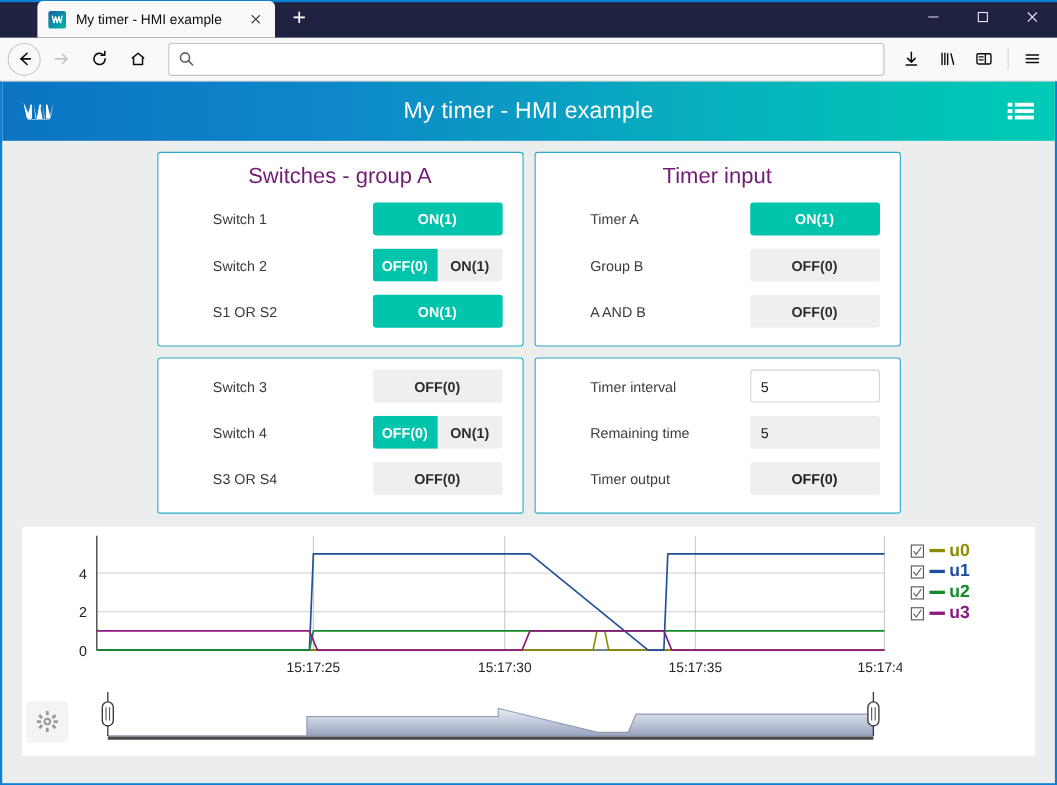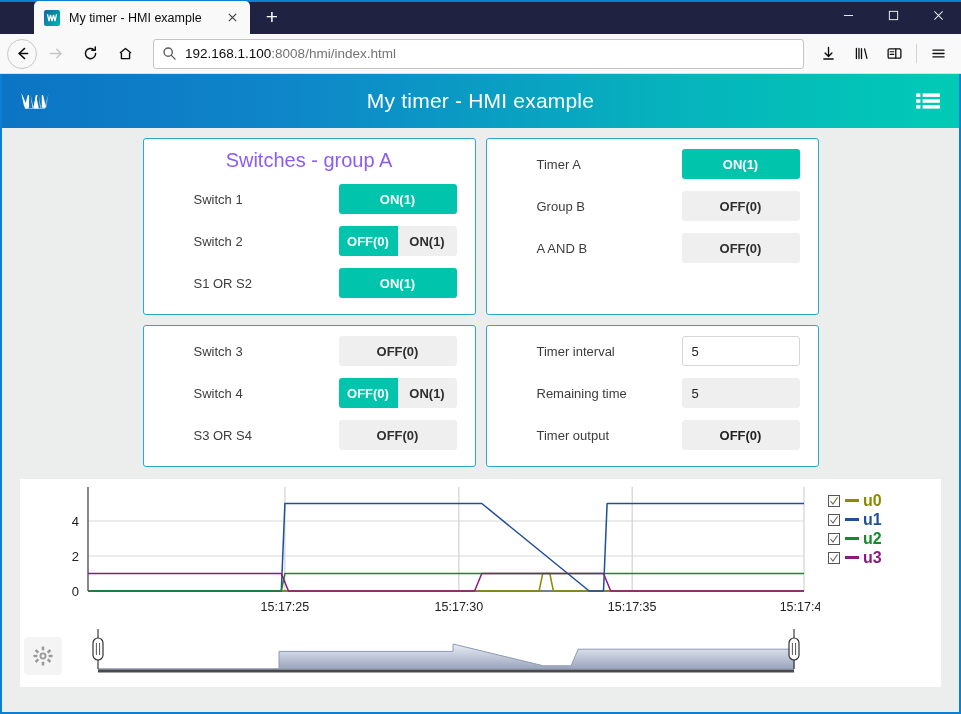--- a/index.html
+++ b/index.html
@@ -69,21 +69,21 @@
   .appbar-title { position: absolute; left: 0; right: 0; text-align: center; color: #fff;
                   font-size: 21px; font-weight: 400; letter-spacing: .2px; pointer-events: none; }
   .appbar-menu { margin-left: auto; width: 30px; height: 26px; display:flex; align-items:center;
                  justify-content:center; position: relative; z-index: 2; }
 
   .content { padding: 10px 0 0 0; }
 
   .cards { display: flex; flex-wrap: wrap; gap: 10px; padding: 0 140px; justify-content: center; }
   .card { width: 333px; background: #fff; border: 1px solid #29abc8; border-radius: 3px;
           padding: 10px 18px 16px 18px; }
-  .card-title { text-align: center; font-size: 20px; color: #8b5cf6; font-weight: 400;
+  .card-title { text-align: center; font-size: 20px; color: #701a75; font-weight: 400;
                 margin-bottom: 12px; }
   .row { display: flex; align-items: center; margin-bottom: 12px; margin-left: 32px; }
   .row:last-child { margin-bottom: 0; }
   .row-label { width: 145px; font-size: 13px; color: #3c3c3c; flex: 0 0 145px; }
   .ctrl { flex: 1; height: 30px; }
 
   .btn { width: 100%; height: 30px; border: none; border-radius: 3px; font-size: 13px;
          font-weight: 700; display: flex; align-items: center; justify-content: center;
          font-family: "Liberation Sans", sans-serif; }
   .btn.on { background: #00c4ac; color: #fff; }
@@ -186,21 +186,20 @@
         </svg>
     </div>
 
     <div class="urlbar">
       <span class="mag">
         <svg viewBox="0 0 16 16" width="15" height="15">
             <circle cx="6.6" cy="6.6" r="4.4" stroke="#5c5c61" stroke-width="1.5" fill="none"></circle>
             <path d="M10 10 L14 14" stroke="#5c5c61" stroke-width="1.5" stroke-linecap="round"></path>
           </svg>
       </span>
-      <span class="urlbar-text"><span>192.168.1.100</span><span class="dim">:8008/hmi/index.html</span></span>
     </div>
 
     <div class="toolicons">
       <div class="toolicon">
         <svg viewBox="0 0 20 20">
             <path d="M10 3 L10 13 M6 9.5 L10 13.5 L14 9.5" stroke="#0c0c0d" stroke-width="1.6" fill="none" stroke-linecap="round" stroke-linejoin="round"></path>
             <path d="M4.5 16.5 L15.5 16.5" stroke="#0c0c0d" stroke-width="1.6" stroke-linecap="round"></path>
           </svg>
       </div>
       <div class="toolicon">
@@ -271,20 +270,21 @@
           </div>
           <div class="row">
             <div class="row-label">S1 OR S2</div>
             <div class="ctrl">
               <div class="btn on">ON(1)</div>
             </div>
           </div>
         </div>
 
         <div class="card">
+          <div class="card-title">Timer input</div>
           <div class="row">
             <div class="row-label">Timer A</div>
             <div class="ctrl">
               <div class="btn on">ON(1)</div>
             </div>
           </div>
           <div class="row">
             <div class="row-label">Group B</div>
             <div class="ctrl">
               <div class="btn off">OFF(0)</div>

